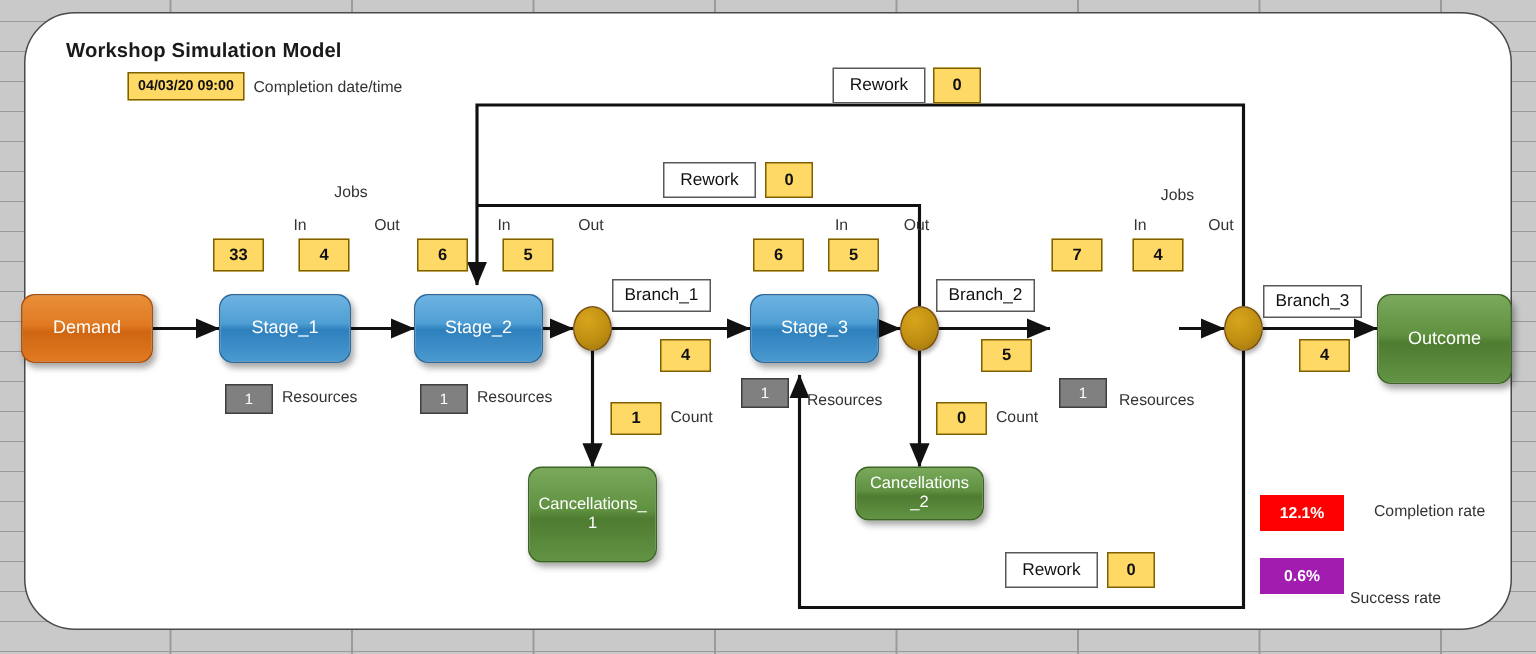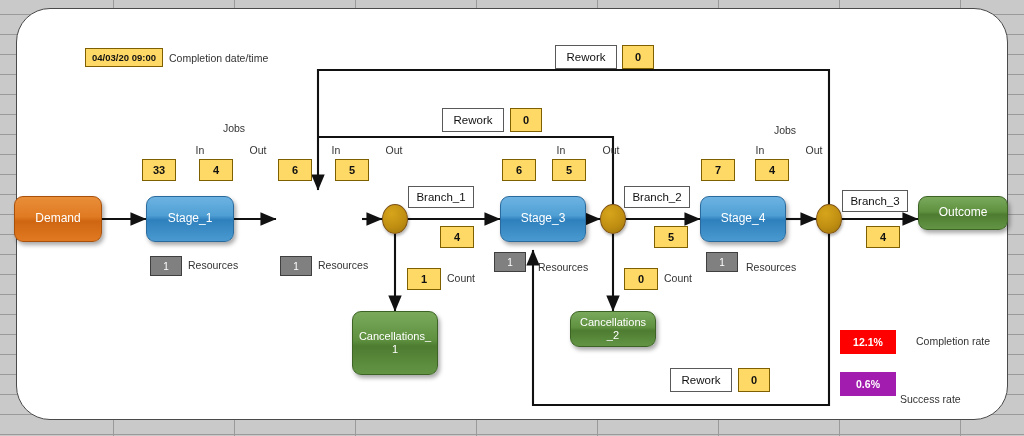--- a/index.html
+++ b/index.html
@@ -92,38 +92,40 @@
       <path d="M613,234 L613,311" marker-end="url(#ah)"></path>
 
       <path d="M829,204 L829,70 L318,70 L318,190" marker-end="url(#ah)"></path>
 
       <path d="M613,204 L613,137 L318,137"></path>
 
       <path d="M829,234 L829,405 L533,405 L533,250" marker-end="url(#ah)"></path>
     </g>
   </svg>
 
+  <div class="title">Workshop Simulation Model</div>
   <div class="datebox">04/03/20 09:00</div>
   <div class="datelabel">Completion date/time</div>
 
   <div class="proc orange" style="left:14px;top:196px;width:88px;height:46px;">Demand</div>
 
   <div class="lbl c" style="left:152px;top:122px;width:80px;">Jobs</div>
   <div class="lbl c" style="left:140px;top:144px;width:36px;">In</div>
   <div class="lbl c" style="left:196px;top:144px;width:40px;">Out</div>
   <div class="yb" style="left:142px;top:159px;width:34px;height:22px;">33</div>
   <div class="yb" style="left:199px;top:159px;width:34px;height:22px;">4</div>
   <div class="proc blue" style="left:146px;top:196px;width:88px;height:46px;">Stage_1</div>
   <div class="gb" style="left:150px;top:256px;width:32px;height:20px;">1</div>
   <div class="lbl" style="left:188px;top:259px;">Resources</div>
 
   <div class="lbl c" style="left:276px;top:144px;width:36px;">In</div>
   <div class="lbl c" style="left:332px;top:144px;width:40px;">Out</div>
   <div class="yb" style="left:278px;top:159px;width:34px;height:22px;">6</div>
   <div class="yb" style="left:335px;top:159px;width:34px;height:22px;">5</div>
+  <div class="proc blue" style="left:276px;top:196px;width:86px;height:46px;">Stage_2</div>
   <div class="gb" style="left:280px;top:256px;width:32px;height:20px;">1</div>
   <div class="lbl" style="left:318px;top:259px;">Resources</div>
 
   <div class="node" style="left:382px;top:204px;"></div>
   <div class="wb" style="left:408px;top:186px;width:66px;height:22px;">Branch_1</div>
   <div class="yb" style="left:440px;top:226px;width:34px;height:22px;">4</div>
   <div class="yb" style="left:407px;top:268px;width:34px;height:22px;">1</div>
   <div class="lbl" style="left:447px;top:272px;">Count</div>
   <div class="proc green" style="left:352px;top:311px;width:86px;height:64px;font-size:11px;white-space:pre-line;">Cancellations_
 1</div>
@@ -142,29 +144,28 @@
   <div class="yb" style="left:624px;top:268px;width:34px;height:22px;">0</div>
   <div class="lbl" style="left:664px;top:272px;">Count</div>
   <div class="proc green" style="left:570px;top:311px;width:86px;height:36px;font-size:11px;white-space:pre-line;">Cancellations
 _2</div>
 
   <div class="lbl c" style="left:703px;top:124px;width:80px;">Jobs</div>
   <div class="lbl c" style="left:700px;top:144px;width:36px;">In</div>
   <div class="lbl c" style="left:752px;top:144px;width:40px;">Out</div>
   <div class="yb" style="left:701px;top:159px;width:34px;height:22px;">7</div>
   <div class="yb" style="left:755px;top:159px;width:34px;height:22px;">4</div>
-  <div class="proc blue" style="left:700px;top:196px;width:86px;height:46px;">Stage_4</div>
   <div class="gb" style="left:706px;top:252px;width:32px;height:20px;">1</div>
   <div class="lbl" style="left:746px;top:261px;">Resources</div>
 
   <div class="node" style="left:816px;top:204px;"></div>
   <div class="wb" style="left:842px;top:190px;width:66px;height:22px;">Branch_3</div>
   <div class="yb" style="left:866px;top:226px;width:34px;height:22px;">4</div>
 
-  <div class="proc green" style="left:918px;top:196px;width:90px;height:34px;">Outcome</div>
+  <div class="proc green" style="left:918px;top:196px;width:90px;height:60px;">Outcome</div>
 
   <div class="wb" style="left:555px;top:45px;width:62px;height:24px;">Rework</div>
   <div class="yb" style="left:622px;top:45px;width:32px;height:24px;">0</div>
 
   <div class="wb" style="left:442px;top:108px;width:62px;height:24px;">Rework</div>
   <div class="yb" style="left:510px;top:108px;width:32px;height:24px;">0</div>
 
   <div class="wb" style="left:670px;top:368px;width:62px;height:24px;">Rework</div>
   <div class="yb" style="left:738px;top:368px;width:32px;height:24px;">0</div>
 

